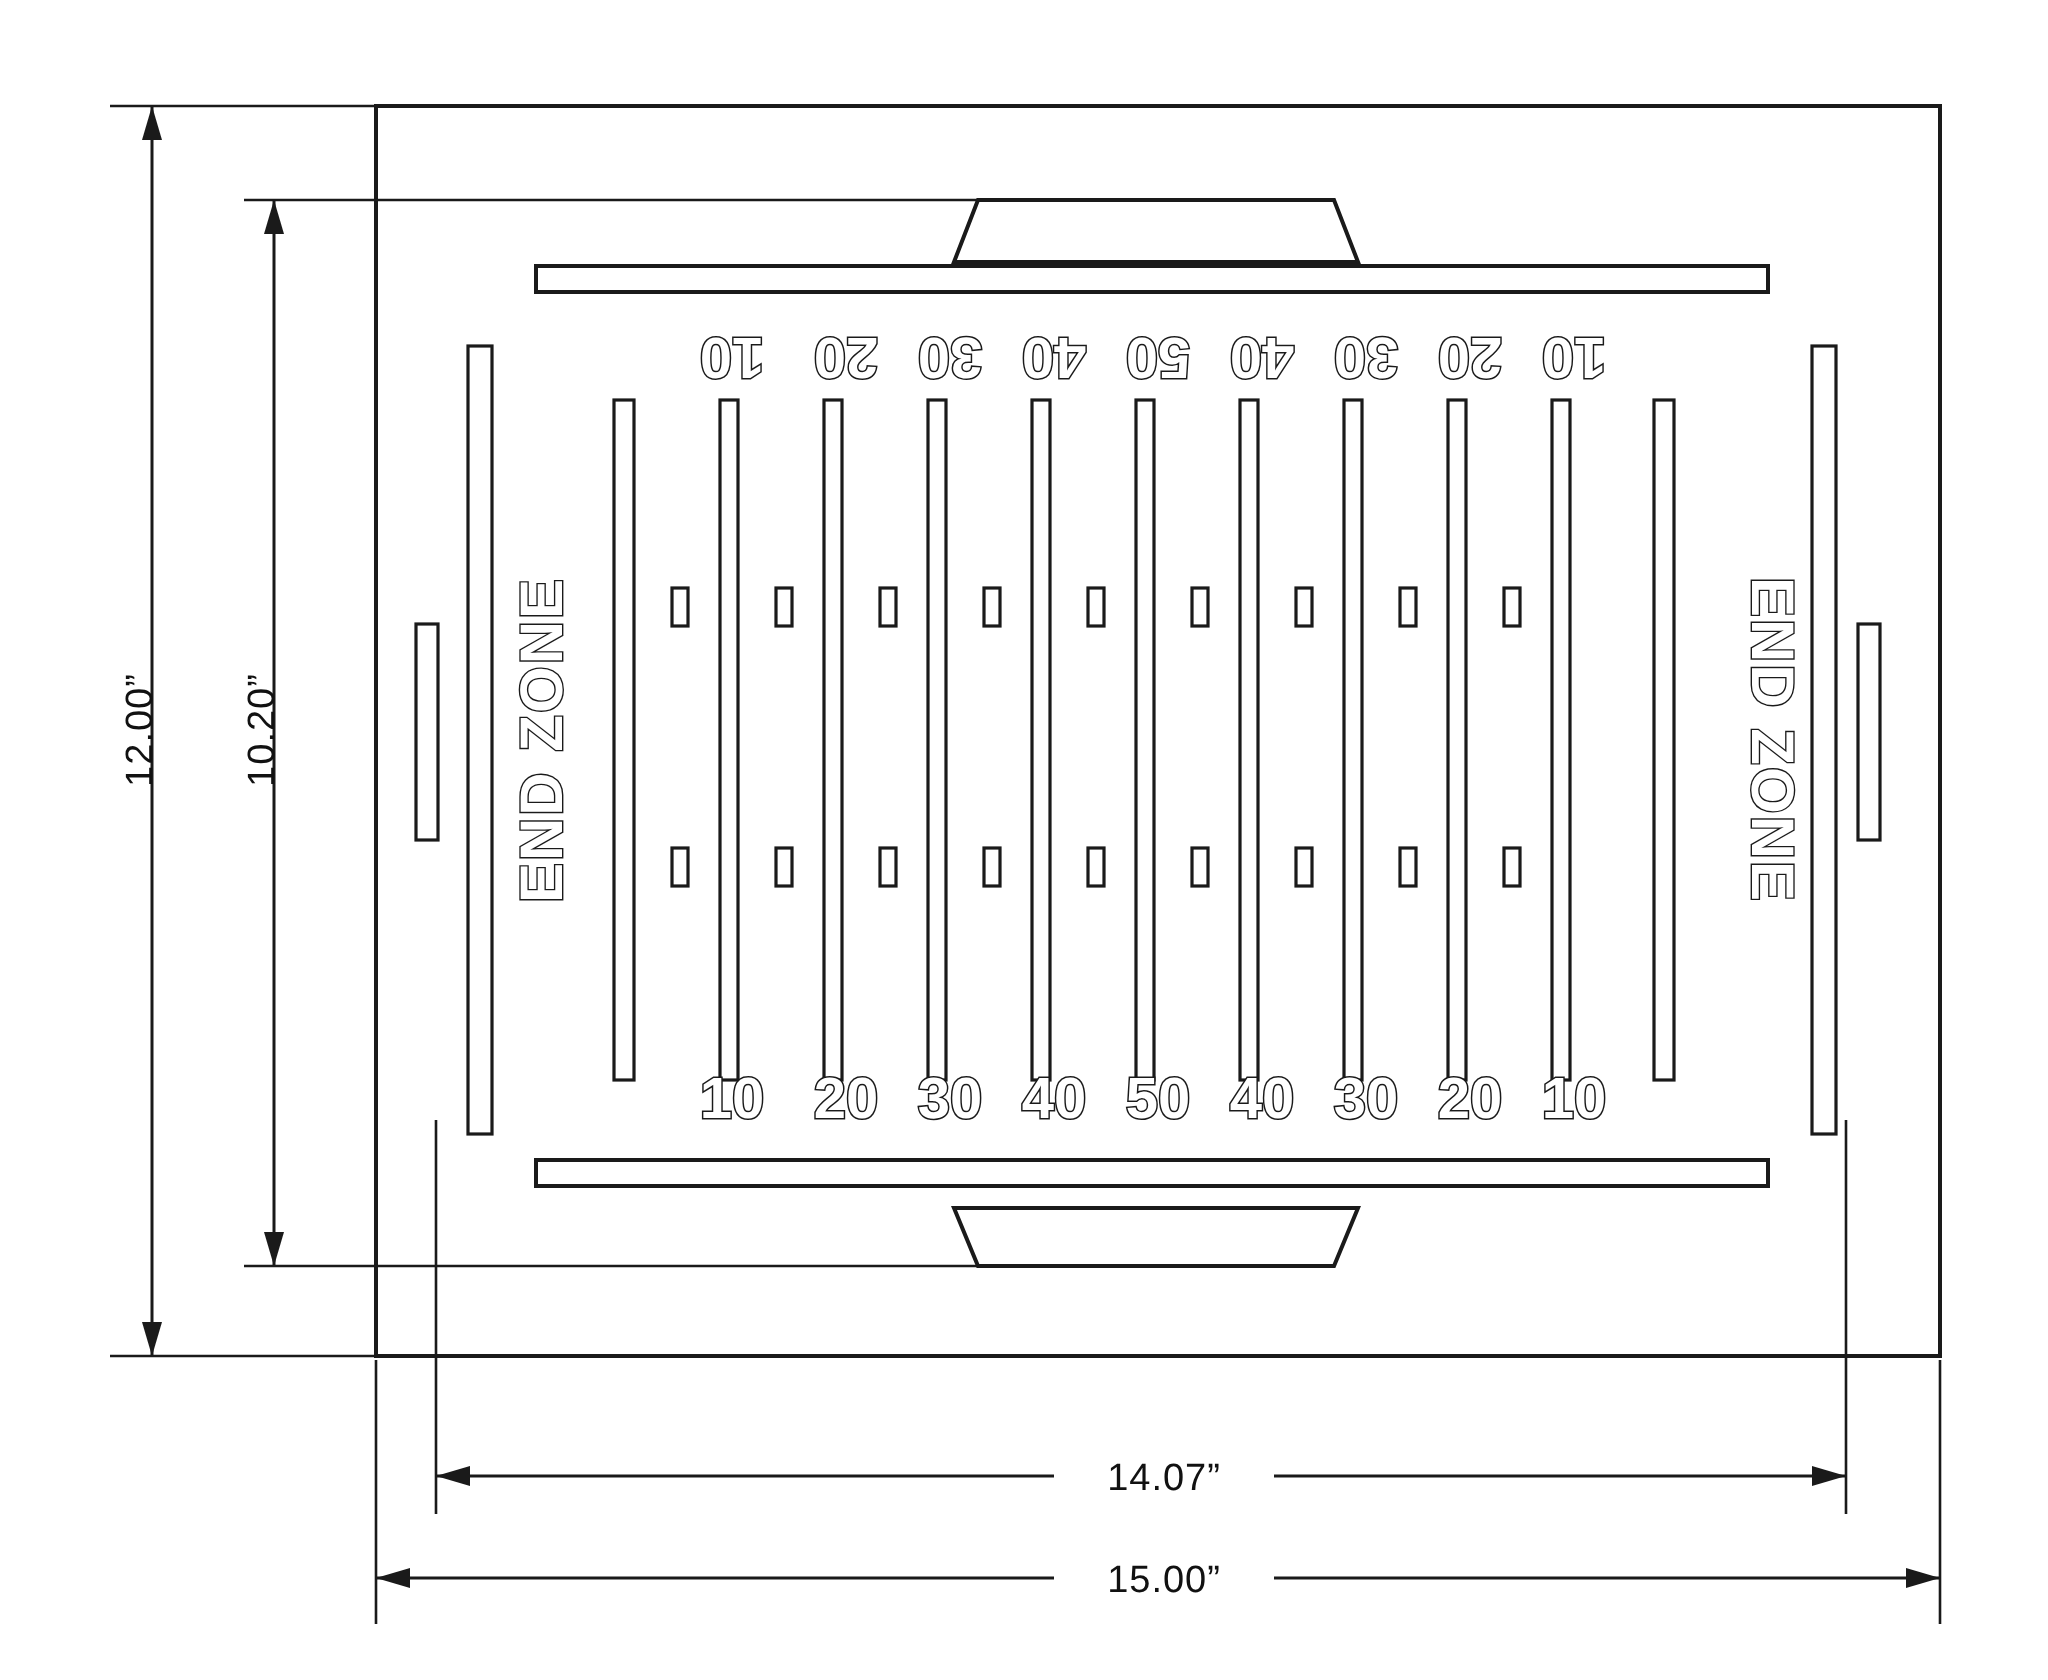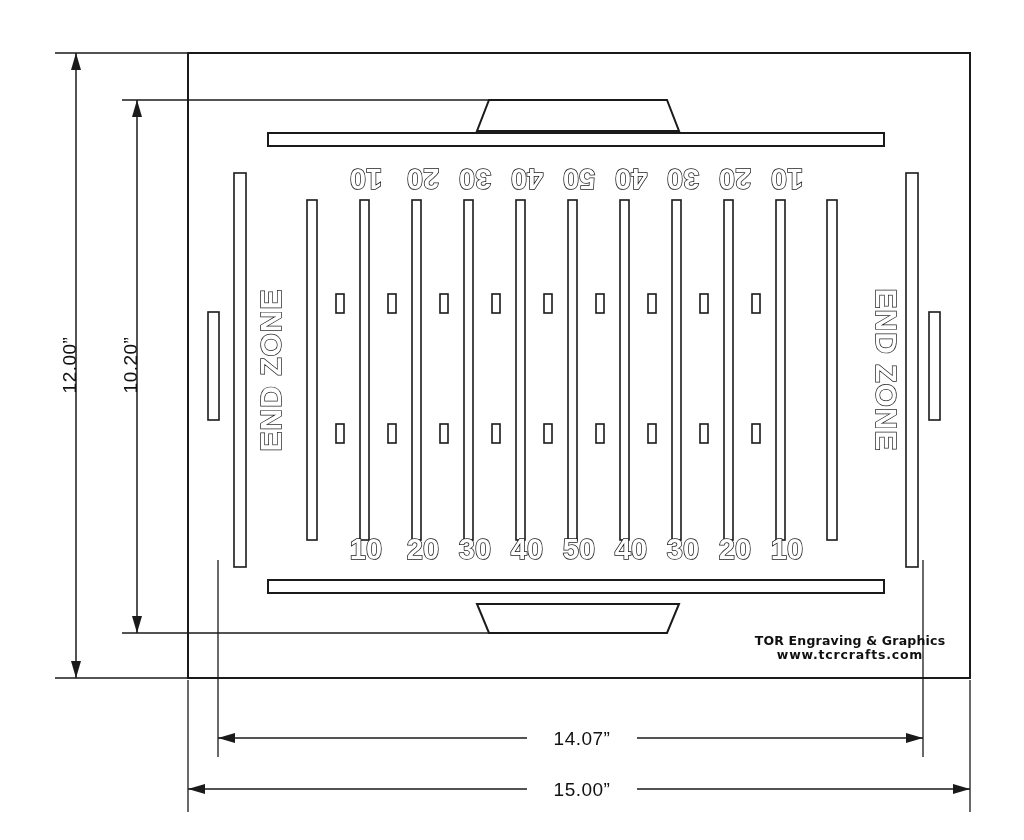--- a/index.html
+++ b/index.html
@@ -196,18 +196,14 @@
     <line class="extline" x1="188" y1="680" x2="188" y2="812"></line>
     <line class="extline" x1="970" y1="680" x2="970" y2="812"></line>
     <line class="dimline" x1="188" y1="789" x2="970" y2="789"></line>
     <polygon class="arrowhead" points="188,789 205,784 205,794"></polygon>
     <polygon class="arrowhead" points="970,789 953,784 953,794"></polygon>
     <rect x="527" y="777" width="110" height="24" fill="#ffffff" stroke="none"></rect>
     <text class="dimtext" x="582" y="796" text-anchor="middle">15.00”</text>
 
   </svg>
 
-  <div class="logo" style="left: 745px; top: 634px; width: 210px;">
-    <div class="l1">TOR Engraving &amp; Graphics</div>
-    <div class="l2">www.tcrcrafts.com</div>
-  </div>
 
 </div>
 
 </body></html>

